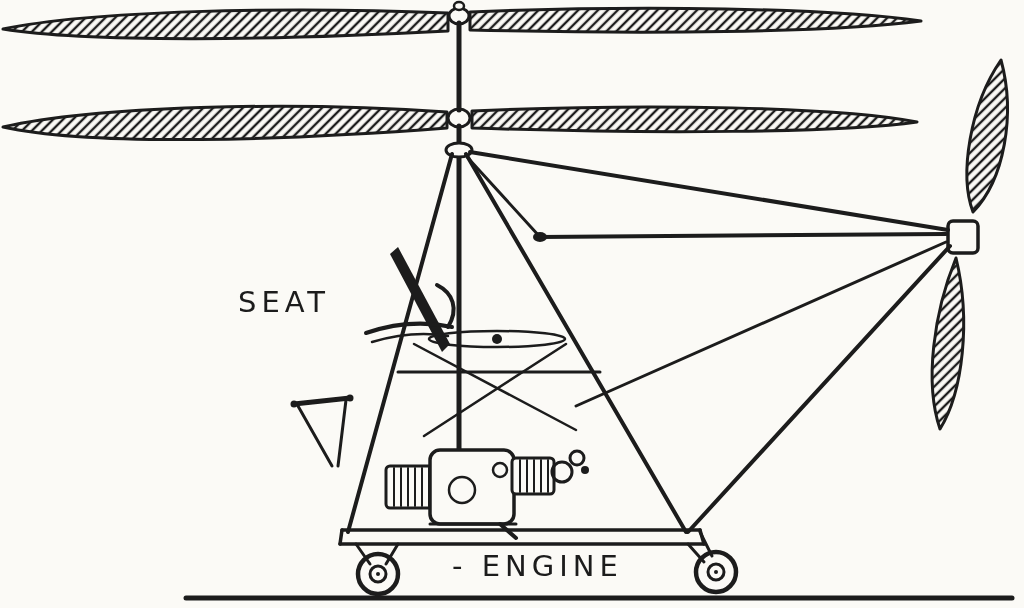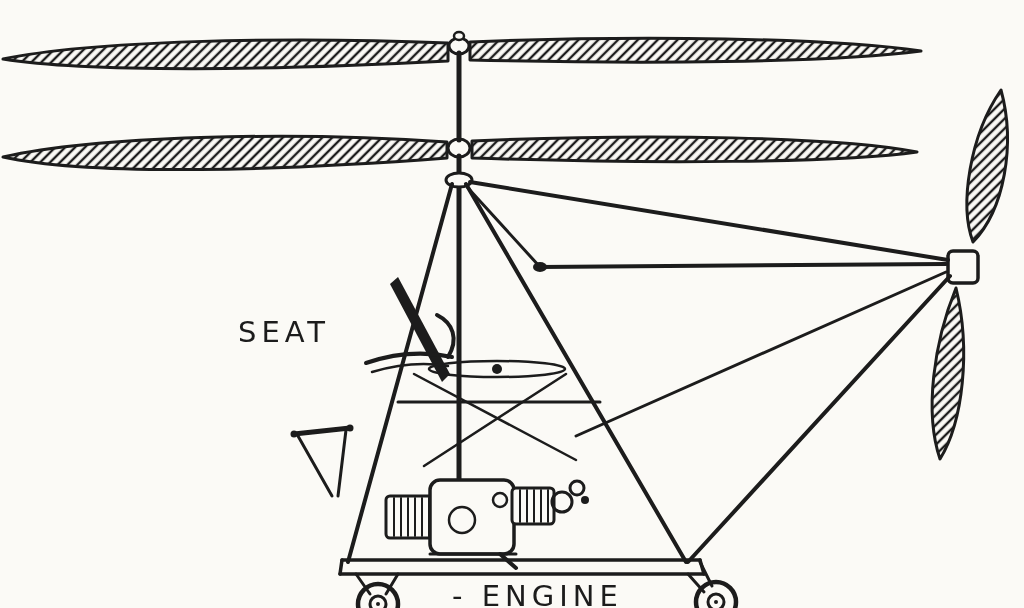--- a/index.html
+++ b/index.html
@@ -3,21 +3,21 @@
 <meta charset="utf-8">
 <style>
   :root { --ink: #1c1c1c; --paper: #fbfaf6; }
   html, body { margin: 0; padding: 0; }
   body {
     width: 1024px; height: 608px;
     background: var(--paper);
     overflow: hidden;
     font-family: "DejaVu Sans", sans-serif;
   }
-  .stage { position: relative; width: 1024px; height: 520px; margin-top: 30px; }
+  .stage { position: relative; width: 1024px; height: 520px; }
   svg { display: block; }
   .ink   { stroke: var(--ink); fill: none; stroke-linecap: round; }
   .ink-fill { fill: var(--ink); stroke: none; }
   .blade { fill: url(#hatch); stroke: var(--ink); stroke-width: 3; stroke-linejoin: round; }
   .hub { fill: var(--paper); stroke: var(--ink); }
   .hand {
     font-family: "DejaVu Sans", sans-serif;
     font-size: 29px;
     letter-spacing: 5px;
     fill: var(--ink);

